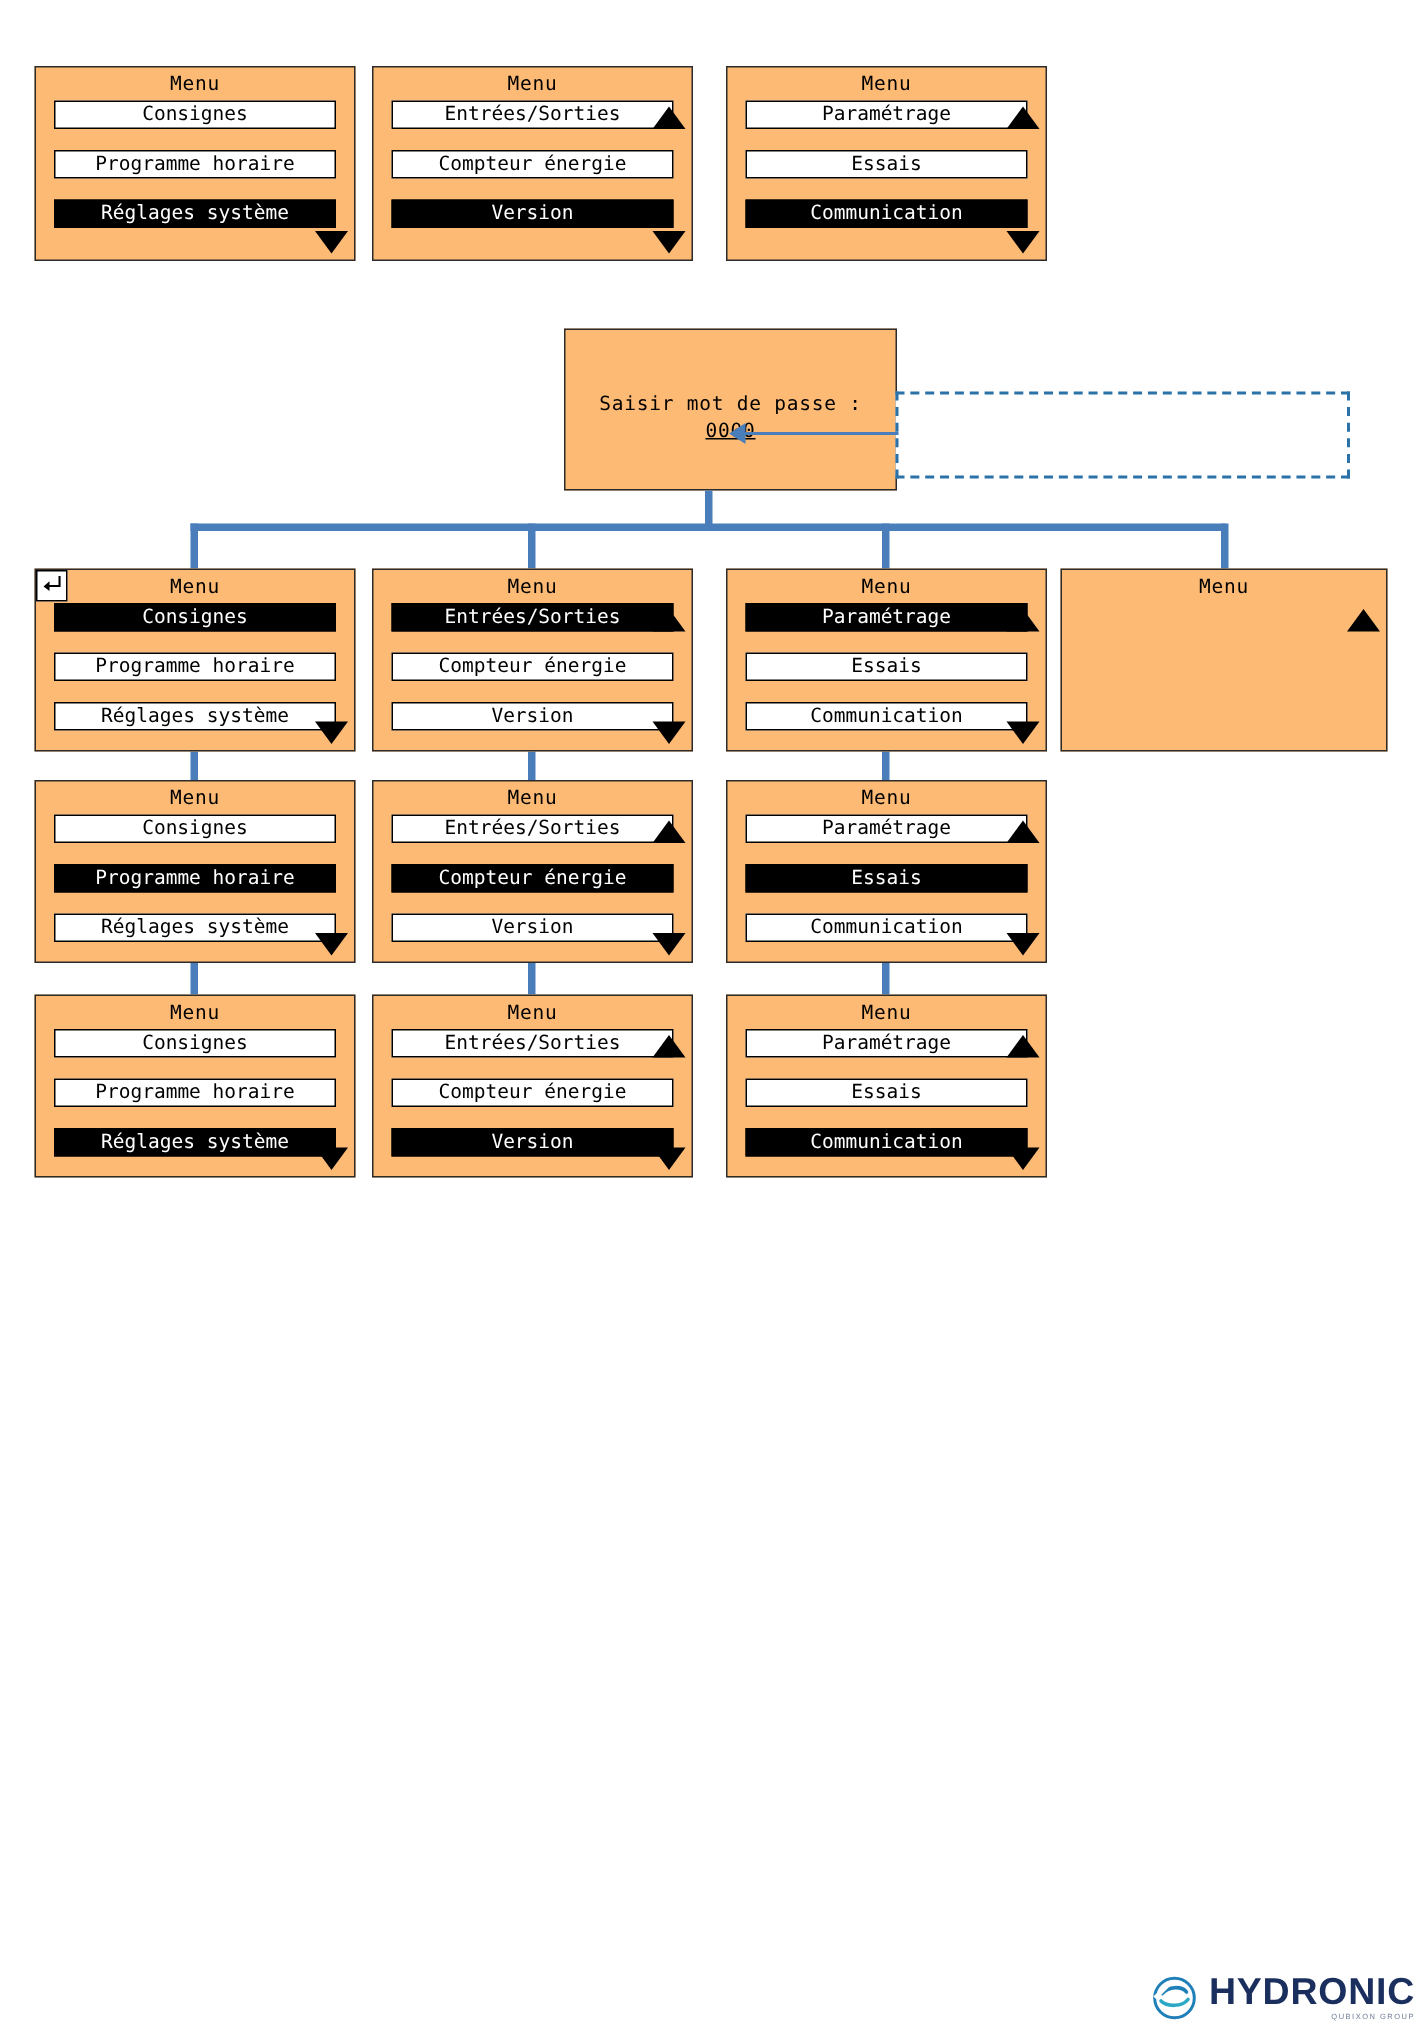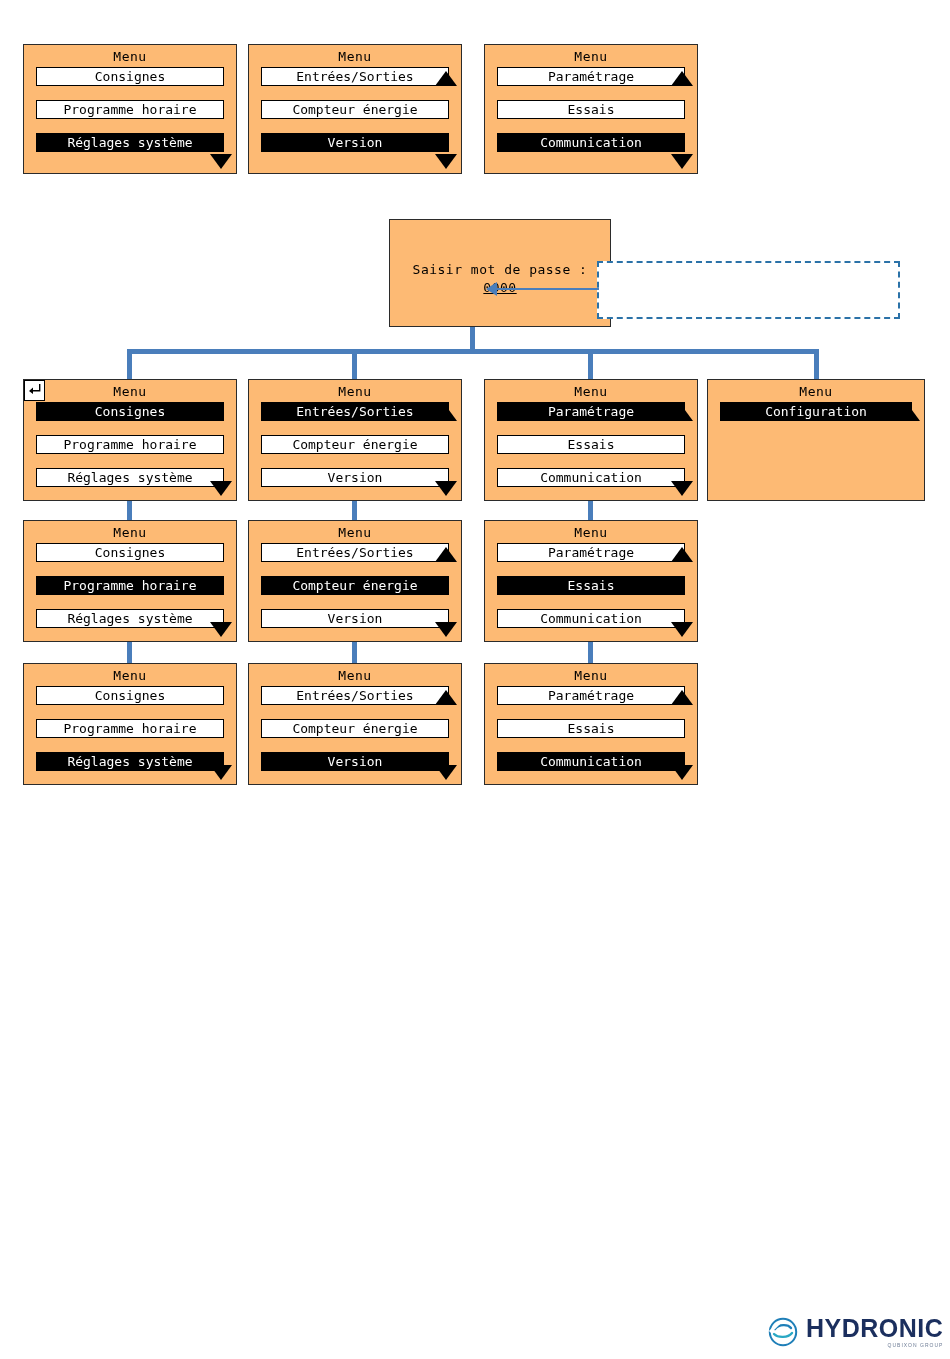--- a/index.html
+++ b/index.html
@@ -213,21 +213,21 @@
           <div class="cell">Essais</div>
         </div>
         <div class="spacer"></div>
         <div class="row sel">
           <div class="cell">Communication</div>
         </div>
       </div>
       <div class="arrow-up" style="top: 26px;"></div>
       <div class="arrow-down" style="bottom: 4px;"></div>
     </div>
-    <div class="lcd" style="left: 389px; top: 219px; width: 222px; height: 108px;">
+    <div class="lcd" style="left: 376px; top: 219px; width: 222px; height: 108px;">
       <div class="pw-line1" style="top: 42px;">Saisir mot de passe :</div>
       <div class="pw-line2" style="top: 60px;">0000</div>
     </div>
     <div class="callout" style="left: 597px; top: 261px; width: 303px; height: 58px;">
       <div class="callout-text"></div>
     </div>
     <div class="callout-line" style="left: 495px; top: 288px; width: 104px;"></div>
     <div class="callout-arrow" style="left: 486px; top: 282px;"></div>
     <div class="conn vline" style="left: 470px; top: 327px; height: 24px;"></div>
     <div class="conn hline" style="left: 127px; top: 349px; width: 690px;"></div>
@@ -294,33 +294,20 @@
         <div class="spacer"></div>
         <div class="row">
           <div class="cell">Communication</div>
         </div>
       </div>
       <div class="arrow-up" style="top: 26px;"></div>
       <div class="arrow-down" style="bottom: 4px;"></div>
     </div>
     <div class="lcd" style="left: 707px; top: 379px; width: 218px; height: 122px;">
       <div class="lcd-title">Menu</div>
-      <div class="rows">
-        <div class="row sel">
-          <div class="cell">Configuration</div>
-        </div>
-        <div class="spacer"></div>
-        <div class="row blank">
-          <div class="cell"></div>
-        </div>
-        <div class="spacer"></div>
-        <div class="row blank">
-          <div class="cell"></div>
-        </div>
-      </div>
       <div class="arrow-up" style="top: 26px;"></div>
     </div>
     <div class="lcd" style="left: 23px; top: 520px; width: 214px; height: 122px;">
       <div class="lcd-title">Menu</div>
       <div class="rows">
         <div class="row">
           <div class="cell">Consignes</div>
         </div>
         <div class="spacer"></div>
         <div class="row sel">

